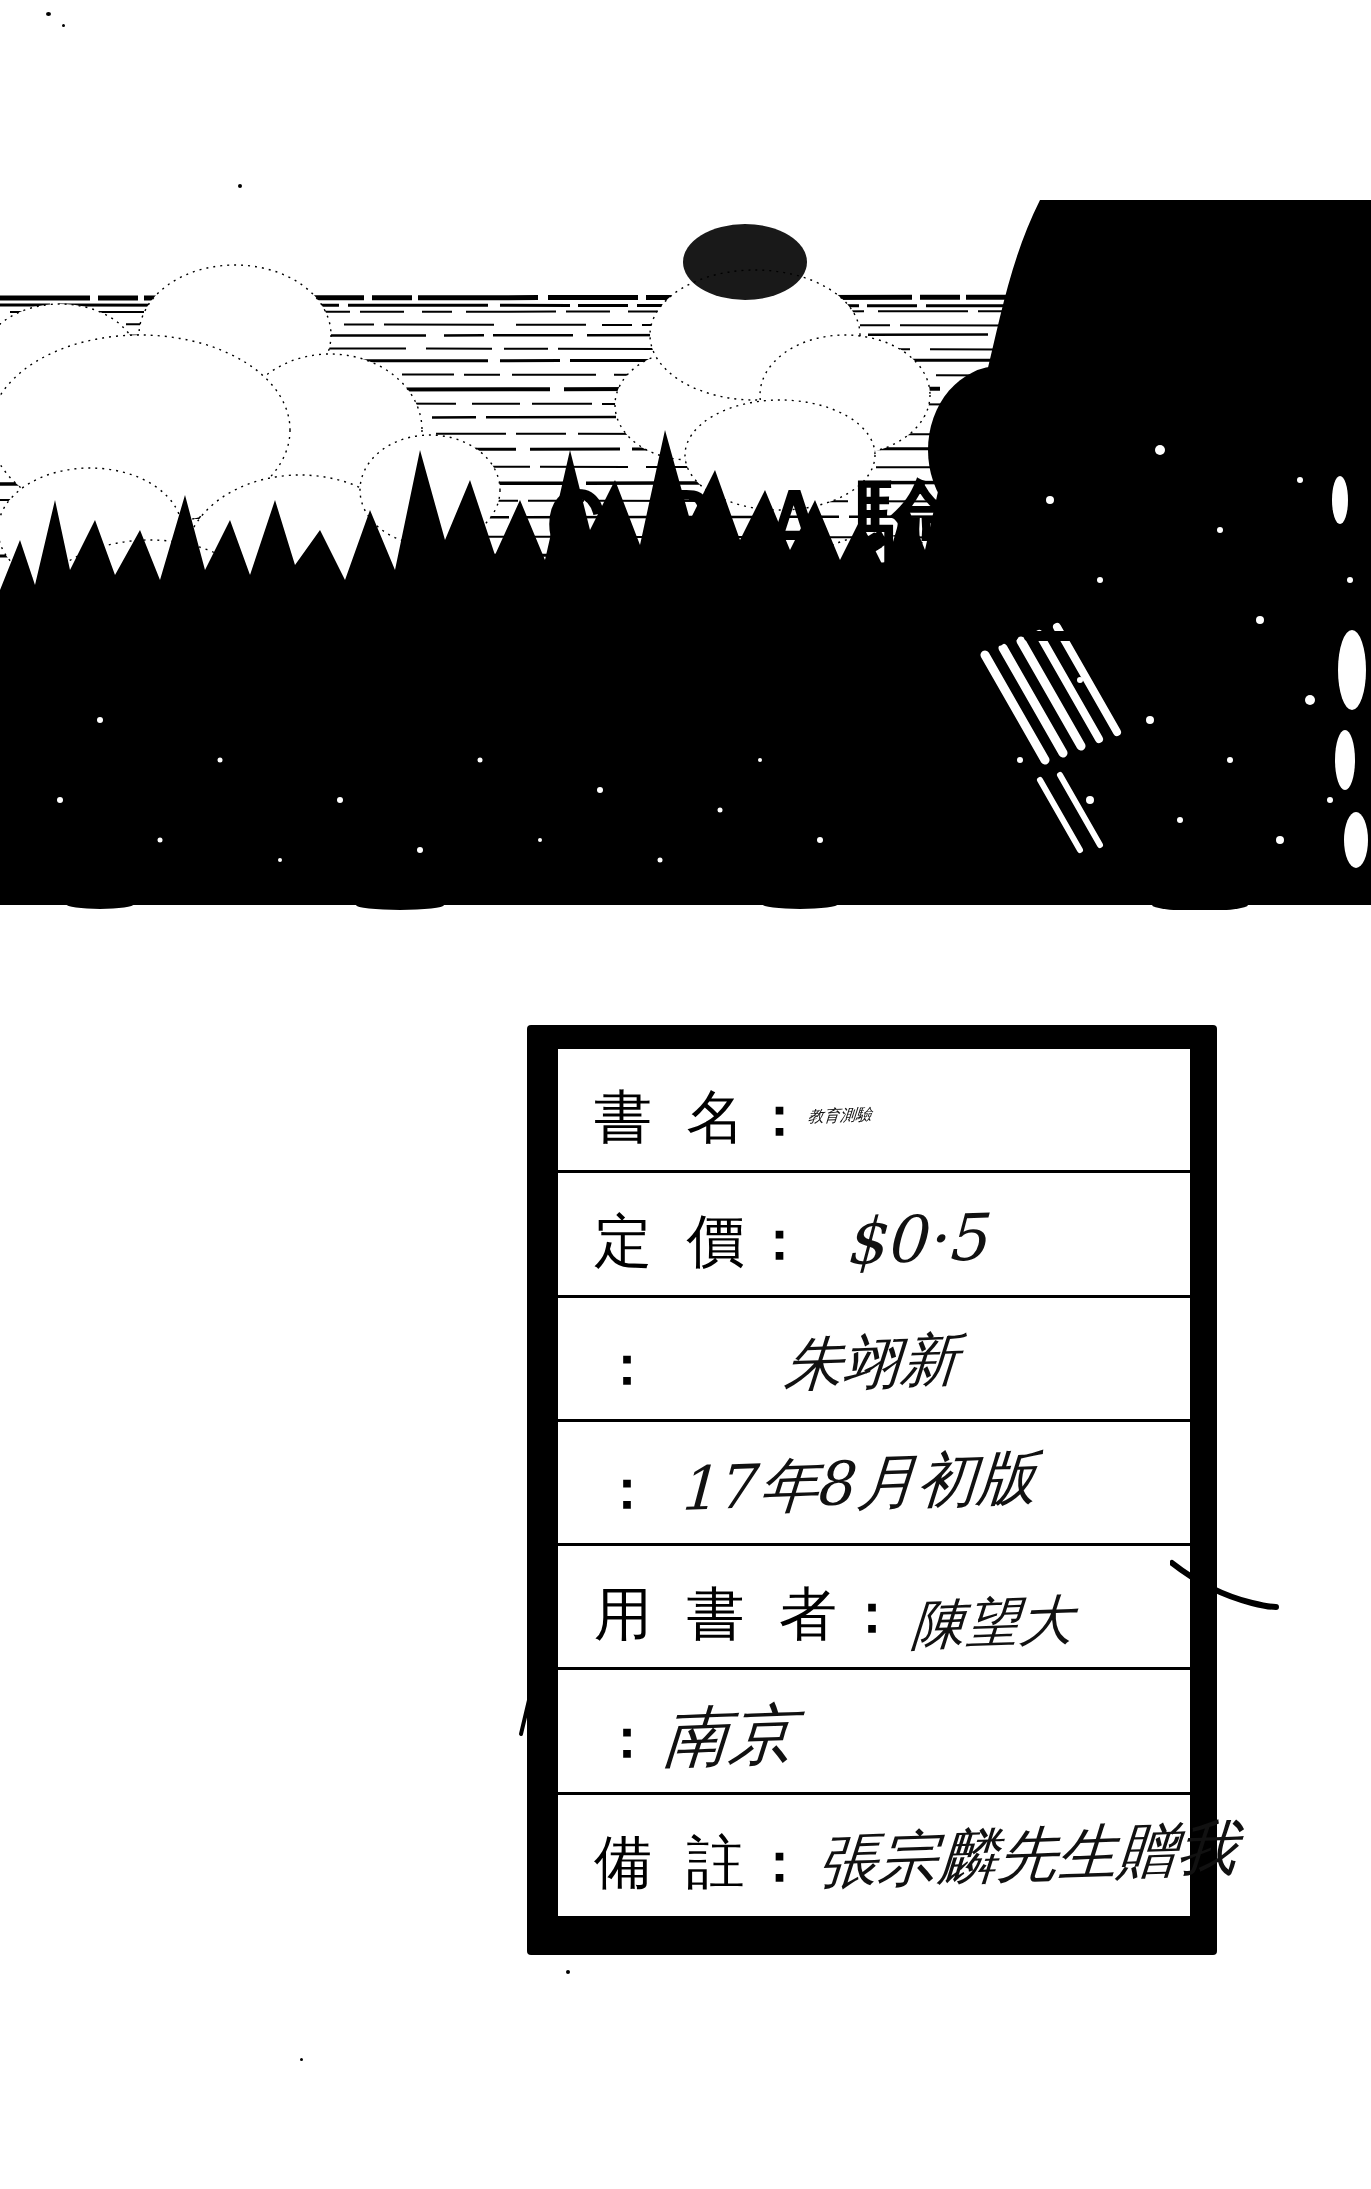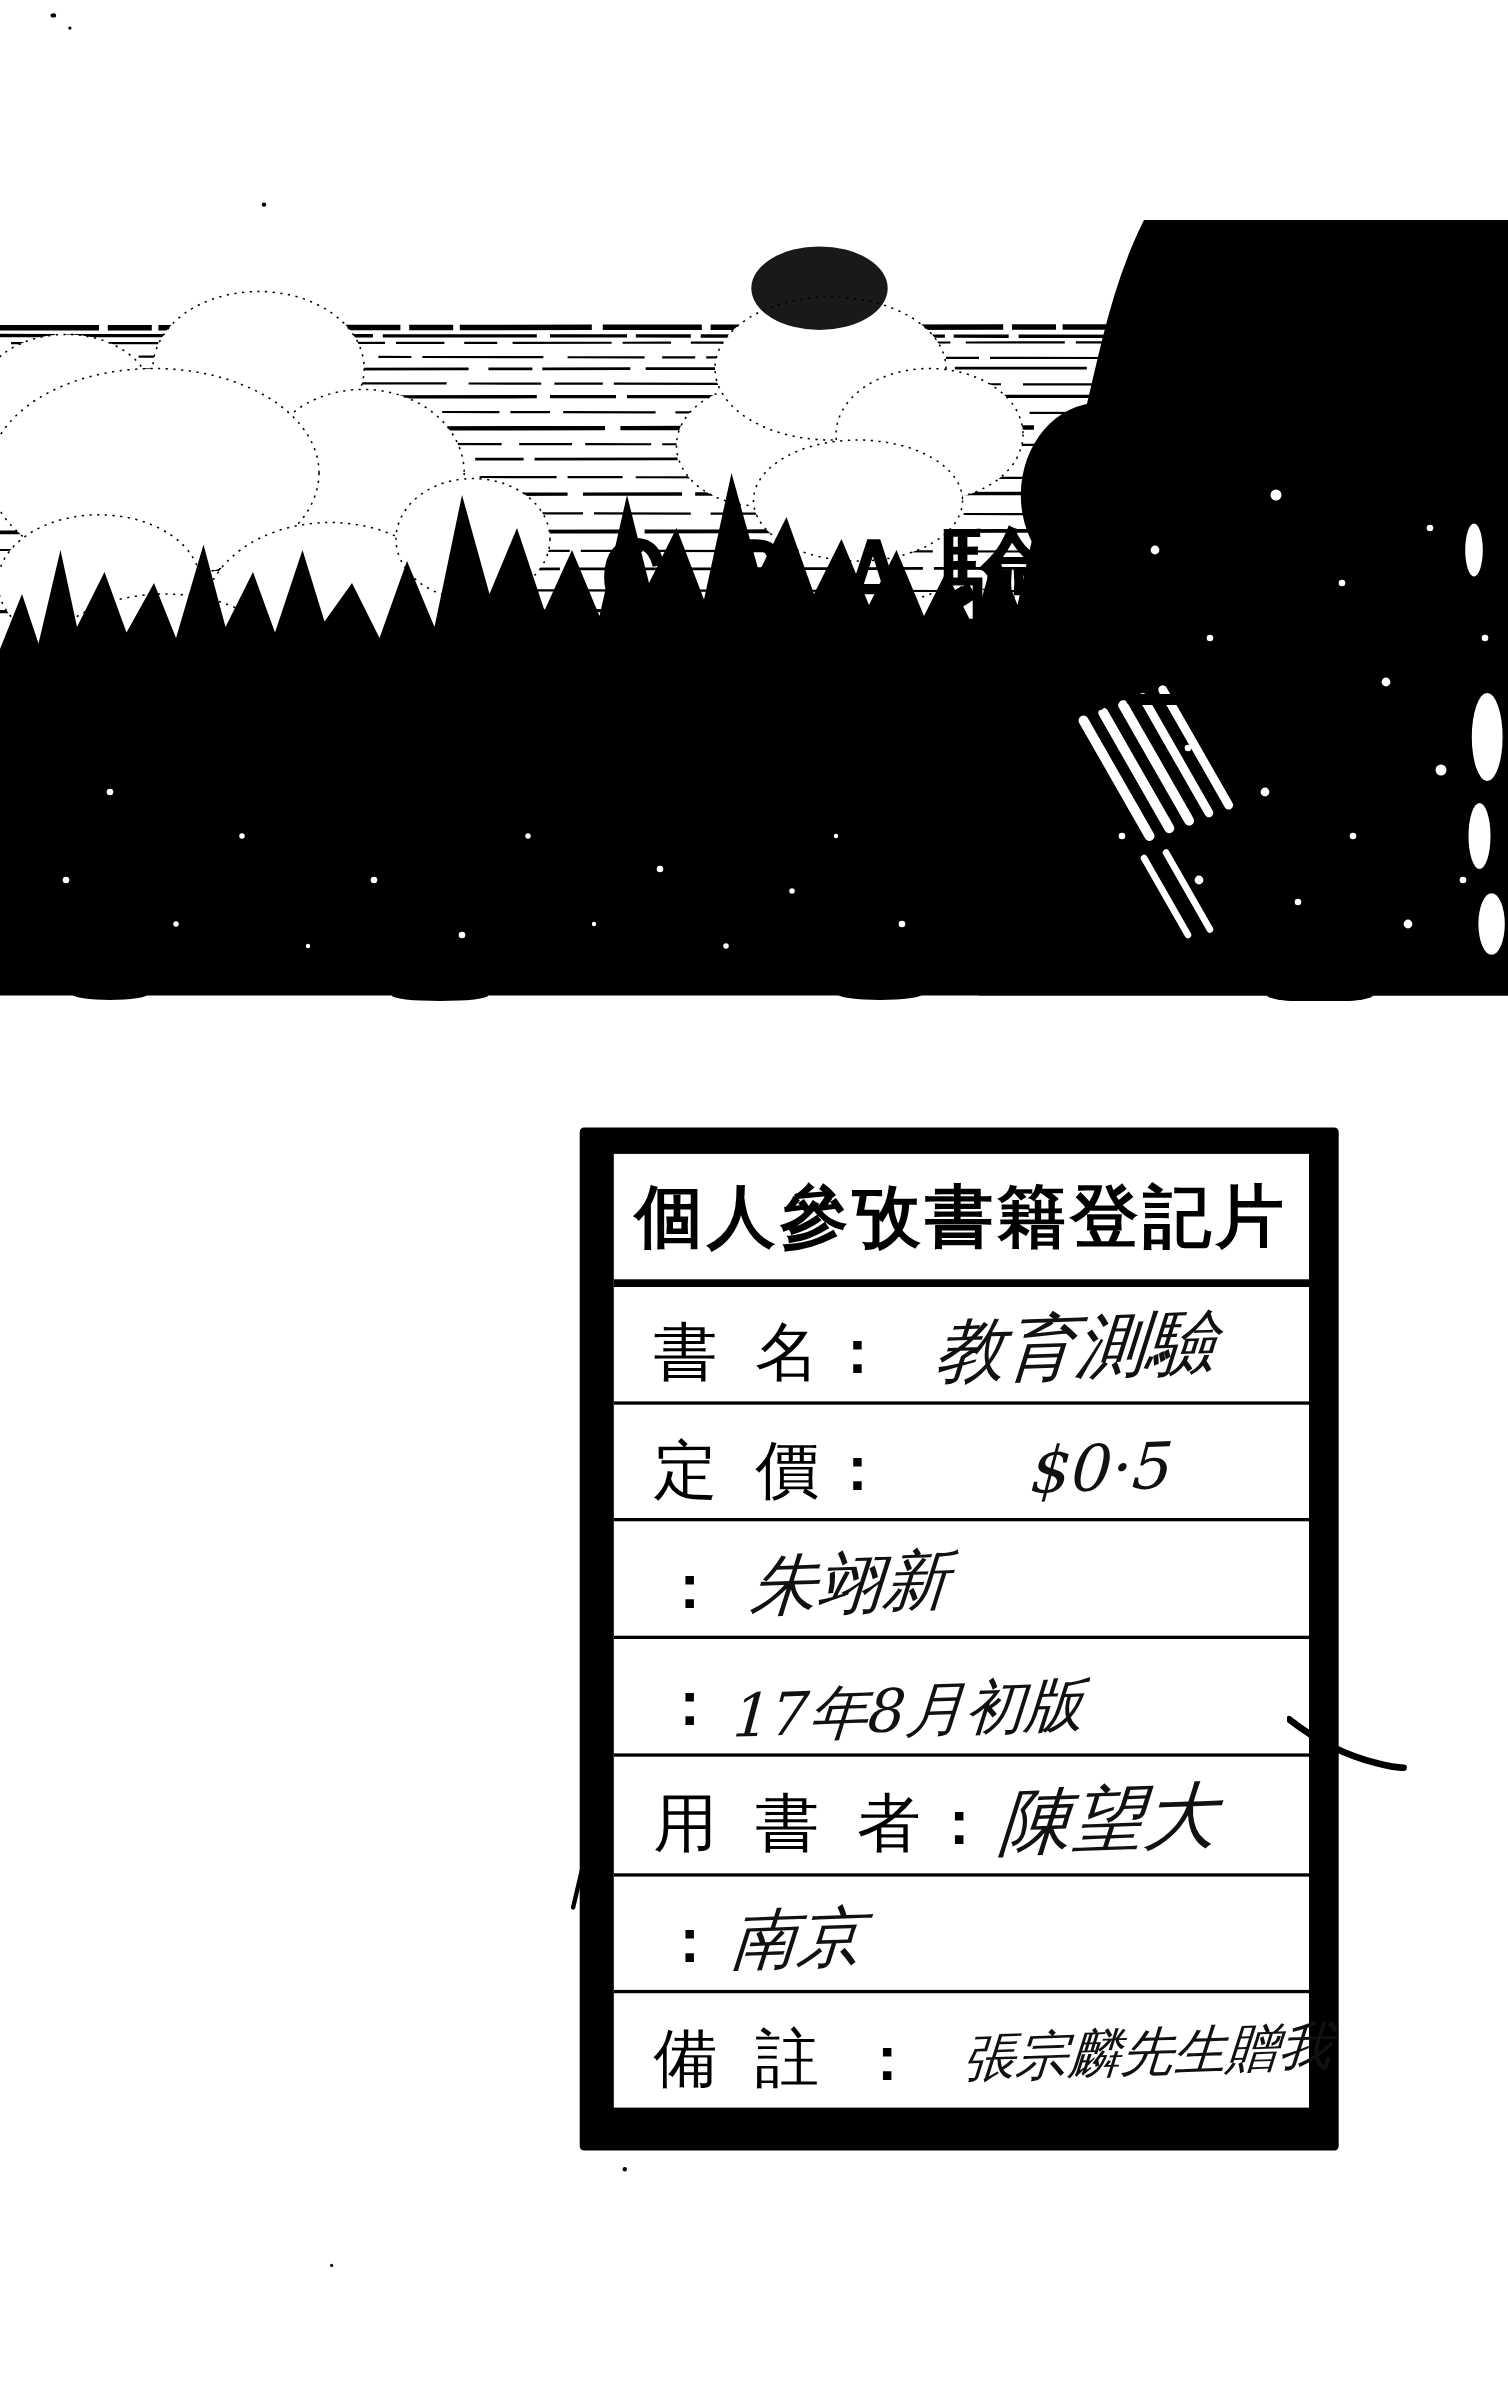--- a/index.html
+++ b/index.html
@@ -35,21 +35,21 @@
   }
   .row{
     flex:1 1 0;
     border-bottom:3px solid #000;
     display:flex;align-items:center;
     padding-left:36px;
     white-space:nowrap;
     overflow:visible;
     margin-top:16px;
   }
-  .row:last-child{border-bottom:none;gap:27px;}
+  .row:last-child{border-bottom:none;}
   .label{
     font-size:58px;word-spacing:16px;letter-spacing:2px;
   }
   .colon{font-size:54px;font-weight:bold;margin-left:6px;}
   .value{
     font-family:"DejaVu Serif","Liberation Serif",serif;
     font-style:italic;
     color:#111;
     transform:rotate(-2deg) skewX(-6deg);
     transform-origin:left bottom;
@@ -207,21 +207,20 @@
         <ellipse cx="400" cy="705" rx="44" ry="5"></ellipse>
         <ellipse cx="800" cy="704" rx="38" ry="5"></ellipse>
         <ellipse cx="1200" cy="705" rx="48" ry="6"></ellipse>
       </g>
     </svg>
   </div>
 
   <div id="card">
     <div id="card-inner">
 
-      <div class="card-header">個人參攷書籍登記片</div>
 
       <div class="row">
         <span class="label">書 名</span>
           <span class="colon">：</span>
           <span class="value">教育測驗</span>
       </div>
 
       <div class="row">
         <span class="label">定 價</span>
           <span class="colon">：</span>

